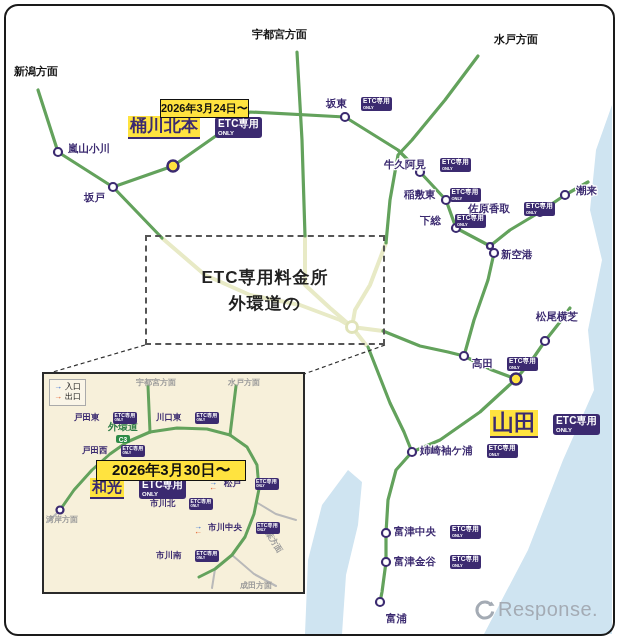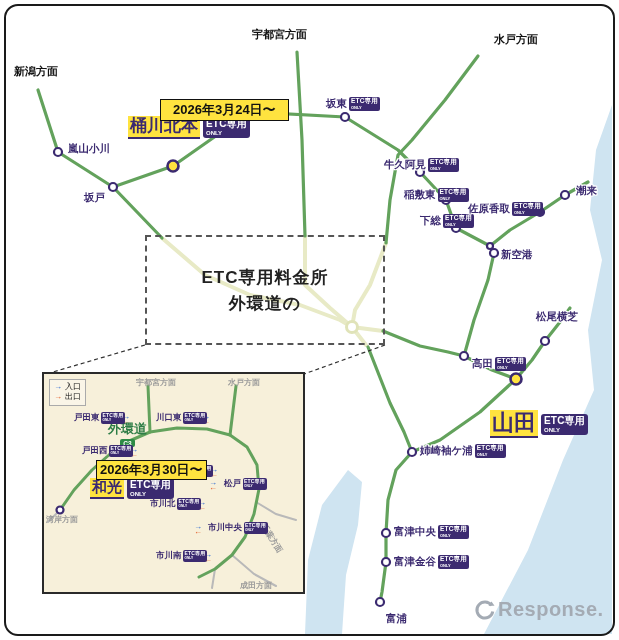--- a/index.html
+++ b/index.html
@@ -14,58 +14,58 @@
   .dashline { stroke:#333; stroke-width:1.2px; stroke-dasharray:4 3; }
   .station-dot { fill:#fff; stroke:#3b2a70; stroke-width:2.2px; }
   .station-dot.hl { fill:#ffe33f; stroke-width:2.6px; }
   .ring-pale { fill:#fff; stroke:#e0e3b8; stroke-width:3px; }
 
   .dir { position:absolute; z-index:10; font-size:11px; font-weight:bold; color:#111; white-space:nowrap; }
   .st { position:absolute; z-index:10; display:flex; align-items:center; gap:2px; font-size:10.5px; font-weight:bold;
         color:#3b2a70; white-space:nowrap;
         text-shadow:1px 0 0 #fff,-1px 0 0 #fff,0 1px 0 #fff,0 -1px 0 #fff,1px 1px 0 #fff,-1px -1px 0 #fff,1px -1px 0 #fff,-1px 1px 0 #fff; }
   .etc-badge { display:inline-flex; flex-direction:column; align-items:flex-start; background:#3b2a70; color:#fff;
-               border-radius:2px; padding:1px 2px; line-height:1; text-shadow:none; }
+               border-radius:2px; padding:1px 2px; line-height:1; text-shadow:none;margin-left:12px; }
   .etc-badge .l1 { font-size:6.5px; font-weight:bold; letter-spacing:.2px; }
   .etc-badge .l2 { font-size:4px; font-weight:bold; margin-top:1px; }
   .etc-badge.big { padding:2px 3px; border-radius:3px; }
   .etc-badge.big .l1 { font-size:10px; }
   .etc-badge.big .l2 { font-size:6px; }
   .etc-badge.sm { padding:1px 1.5px; }
   .etc-badge.sm .l1 { font-size:5px; }
   .etc-badge.sm .l2 { font-size:3.2px; }
   .st.big { gap:3px;align-items:center; }
   .big-name { background:#ffe33f; padding:0 2px 1px; border-bottom:2.5px solid #3b2a70; font-size:17px; line-height:1.15; text-shadow:none; }
   .st .nm18 { font-size:22px; }
-  .date-box { position:absolute; z-index:11; background:#ffe33f; border:1.5px solid #111; color:#111; font-size:13px;
-              font-weight:bold; padding:1px 12px; white-space:nowrap; }
+  .date-box { position:absolute; z-index:11; background:#ffe33f; border:1.5px solid #111; color:#111; font-size:11px;
+              font-weight:bold; padding:1px 0; white-space:nowrap; }
   .center-box { position:absolute; left:145px; top:235px; width:240px; height:110px; border:2px dashed #555; z-index:5;
                 display:flex; flex-direction:column; justify-content:center; align-items:center; gap:3px; box-sizing:border-box; }
   .cb-line { font-size:17px; color:#222; font-weight:600; letter-spacing:1px; }
 
   .inset { position:absolute; left:42px; top:372px; width:263px; height:222px; background:#f7f0da; border:2px solid #2a2a2a;
            z-index:6; box-sizing:border-box; }
   .inset svg { position:absolute; left:0; top:0; }
   .ist { font-size:8.5px; gap:1.5px; text-shadow:1px 0 0 #f7f0da,-1px 0 0 #f7f0da,0 1px 0 #f7f0da,0 -1px 0 #f7f0da; }
   .ist .big-name { font-size:15px; border-bottom-width:2px; }
   .gdir { position:absolute; font-size:8px; color:#9b9b9b; font-weight:bold; white-space:nowrap; z-index:10; }
   .io { position:absolute; z-index:9; display:flex; flex-direction:column; line-height:4.5px; font-size:8px; font-weight:bold; }
   .io .i-in { color:#1d5fd0; }
   .io .i-out { color:#e2531c; }
   .legend { position:absolute; left:5px; top:5px; z-index:10; font-size:8px; color:#111; line-height:1.3;
             border:1px solid #aaa; padding:2px 4px; background:rgba(255,255,255,.35); }
   .legend .row { display:flex; gap:3px; align-items:center; }
   .legend .arr-in { color:#1d5fd0; font-weight:bold; }
   .legend .arr-out { color:#e2531c; font-weight:bold; }
   .gaikan { position:absolute; z-index:10; display:flex; flex-direction:column; align-items:center; gap:1px; }
-  .gaikan .gnm { font-size:13px; color:#2e7d46; font-weight:bold; }
+  .gaikan .gnm { font-size:10px; color:#2e7d46; font-weight:bold; }
   .c3 { background:#2e8b46; color:#fff; font-size:6.5px; font-weight:bold; padding:0.5px 3px; border-radius:2px; }
 
   .watermark { position:absolute; left:474px; top:598px; z-index:20; display:flex; align-items:center; gap:2px;
-               color:#a4abb4; font-size:20px; font-weight:bold; letter-spacing:.5px; }
+               color:#a4abb4; font-size:20px; font-weight:normal; letter-spacing:.5px; }
 </style>
 </head>
 <body>
 
 <div class="canvas">
 
   <svg class="map" width="619" height="640" viewBox="0 0 619 640">
 
     <polygon fill="#cfe4f1" points="612,105 596,150 590,210 602,260 588,330 594,390 563,460 528,550 484,634 612,634"></polygon>
     <polygon fill="#cfe4f1" points="305,634 308,560 322,505 348,470 362,482 358,525 346,575 342,634"></polygon>
@@ -345,21 +345,21 @@
       <span class="etc-badge sm">
           <span class="l1">ETC専用</span>
           <span class="l2">ONLY</span>
         </span>
     </div>
     <div class="io" style="left:160px;top:179px">
         <span class="i-in">→</span>
         <span class="i-out">←</span>
       </div>
 
-    <div class="date-box" style="left:52px;top:86px;font-size:13px;border-width:1px;padding:0 3px;">2026年3月30日〜</div>
+    <div class="date-box" style="left:52px;top:86px;font-size:15px;border-width:1px;padding:0 15px;">2026年3月30日〜</div>
     <div class="st ist big" style="left:46px;top:104px">
       <span class="big-name">和光</span>
       <span class="etc-badge big">
           <span class="l1">ETC専用</span>
           <span class="l2">ONLY</span>
         </span>
     </div>
   </div>
 
   <div class="watermark">

